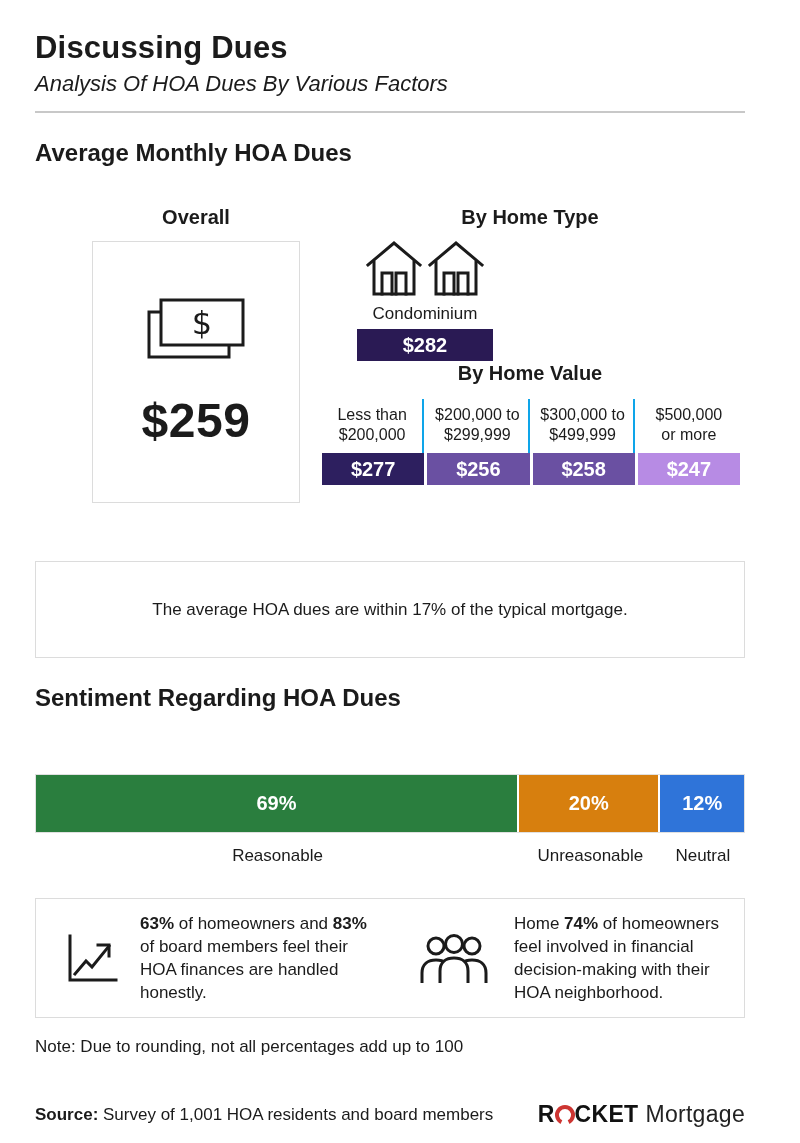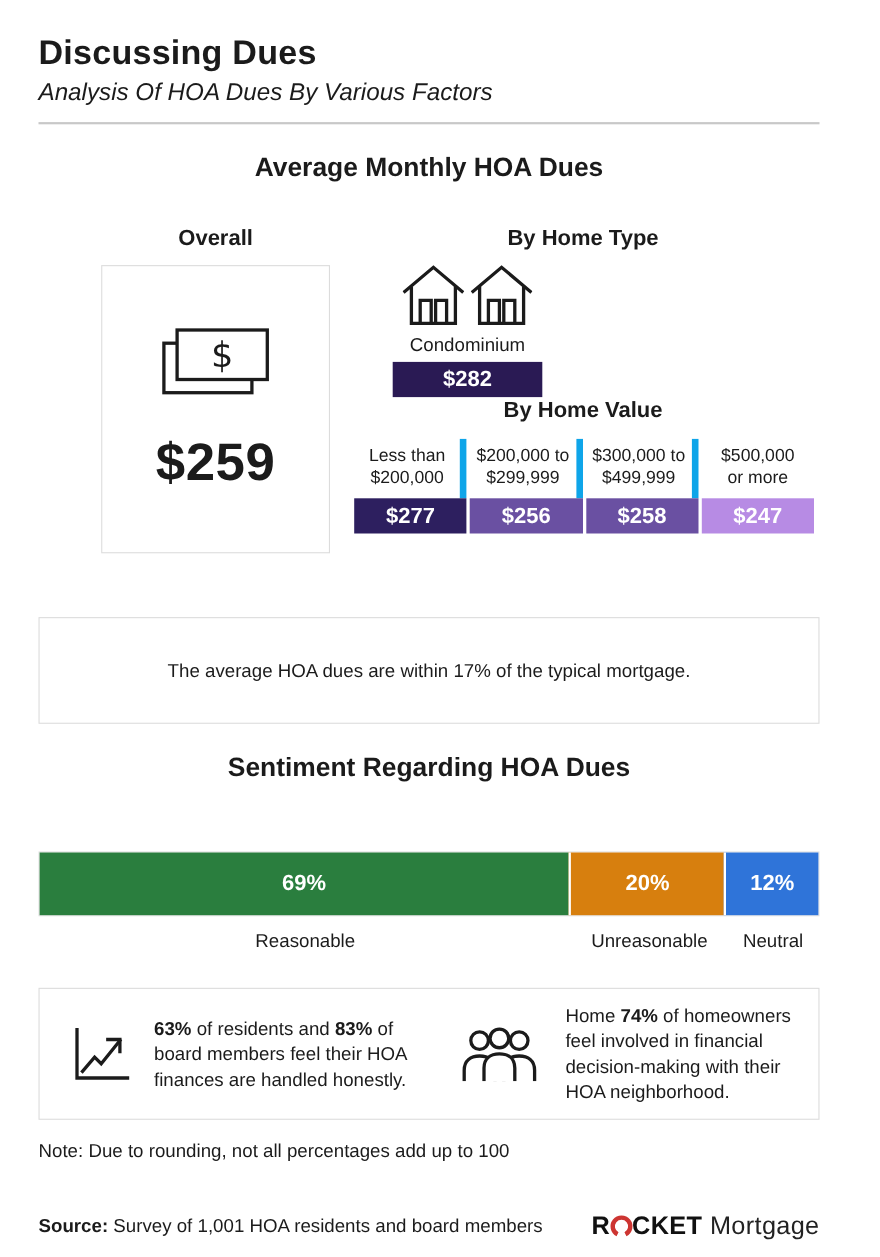--- a/index.html
+++ b/index.html
@@ -4,21 +4,21 @@
 <style>
   html,body{margin:0;padding:0;background:#fff;}
   body{width:800px;height:1143px;overflow:hidden;font-family:"Liberation Sans","DejaVu Sans",sans-serif;color:#1b1b1b;}
   .page{width:780px;height:1143px;box-sizing:border-box;padding:30px 35px 0 35px;}
 
   
   .title{font-size:31px;font-weight:800;line-height:36px;margin:0;letter-spacing:.2px;}
   .subtitle{font-size:22px;font-style:italic;margin:5px 0 0 0;line-height:25px;}
   .rule{border:none;border-top:2px solid #c8c8c8;margin:15px 0 0 0;}
 
-  h2.sec{font-size:24px;font-weight:800;margin:25px 0 0 0;line-height:29px;text-align:center;}
+  h2.sec{font-size:24px;font-weight:800;margin:25px 0 0 0;line-height:29px;}
   h3.sub{font-size:20px;font-weight:800;margin:0;text-align:center;line-height:24px;}
 
   
   .dues-row{display:flex;margin-top:38px;}
   .overall-col{width:265px;flex:0 0 265px;}
   .overall-label{font-size:20px;font-weight:800;text-align:center;width:208px;margin-left:57px;line-height:24px;}
   .overall-card{width:208px;height:262px;margin:12px 0 0 57px;border:1px solid #dcdcdc;box-sizing:border-box;
                 display:flex;flex-direction:column;align-items:center;}
   .money{margin-top:55px;}
   .overall-value{font-size:48px;font-weight:800;margin-top:32px;letter-spacing:.5px;}
@@ -29,21 +29,21 @@
   .ht-group{width:50%;display:flex;flex-direction:column;align-items:center;}
   .ht-icons{height:60px;display:flex;align-items:flex-end;gap:6px;}
   .ht-label{font-size:17px;margin-top:7px;line-height:20px;}
   .ht-bar{margin-top:5px;height:32px;line-height:32px;text-align:center;color:#fff;font-size:20px;font-weight:700;}
   .ht-bar.condo{width:136px;}
   .ht-bar.sf{width:140px;}
 
   .hv-heading{margin-top:24px;}
   .value-table{margin-top:14px;width:418px;margin-left:2px;}
   .vt-labels{display:grid;grid-template-columns:repeat(4,1fr);gap:3px;}
-  .vt-label{font-size:16px;line-height:20px;text-align:center;white-space:pre-line;padding:6px 0 8px 0;border-right:6px solid #0ea5e9;}
+  .vt-label{font-size:16px;line-height:20px;text-align:center;white-space:pre-line;padding:6px 0 8px 0;border-right:2px solid #0ea5e9;}
   .vt-label:last-child{border-right:none;}
   .vt-bars{display:grid;grid-template-columns:repeat(4,1fr);gap:3px;}
   .vt-bar{height:32px;line-height:32px;text-align:center;color:#fff;font-size:20px;font-weight:700;}
 
   
   .callout{margin-top:58px;border:1px solid #dcdcdc;height:95px;display:flex;align-items:center;justify-content:center;}
   .callout p{margin:0;font-size:17px;}
 
   
   .stack-bar{display:flex;margin-top:62px;height:57px;border:1px solid #e0e0e0;}
@@ -172,21 +172,21 @@
   </section>
 
   <div class="stats-box">
 
     <div class="stat">
       <svg class="outline stat-icon" width="56" height="56" viewBox="0 0 56 56">
         <path d="M8,6 V50 H54"></path>
         <path d="M13,44 L24,31 L30,37 L47,16"></path>
         <path d="M36,15 H47 V26"></path>
       </svg>
-      <p class="stat-text"><b>63%</b><span> of residents and </span><b>83%</b><span> of board members feel their HOA finances are handled honestly.</span></p>
+      <p class="stat-text"><b>63%</b><span> of homeowners and </span><b>83%</b><span> of board members feel their HOA finances are handled honestly.</span></p>
     </div>
 
     <div class="stat">
       <svg class="stat-icon" width="76" height="50" viewBox="0 0 76 50" stroke="#1b1b1b" fill="none" stroke-width="3">
         <circle cx="20" cy="13" r="8"></circle>
         <path d="M6,50 V40 C6,31 12,27 20,27 C28,27 34,31 34,40 V50"></path>
         <circle cx="56" cy="13" r="8"></circle>
         <path d="M42,50 V40 C42,31 48,27 56,27 C64,27 70,31 70,40 V50"></path>
         <circle cx="38" cy="11" r="8.5" fill="#fff"></circle>
         <path d="M24,50 V38 C24,29 30,25 38,25 C46,25 52,29 52,38 V50" fill="#fff"></path>

